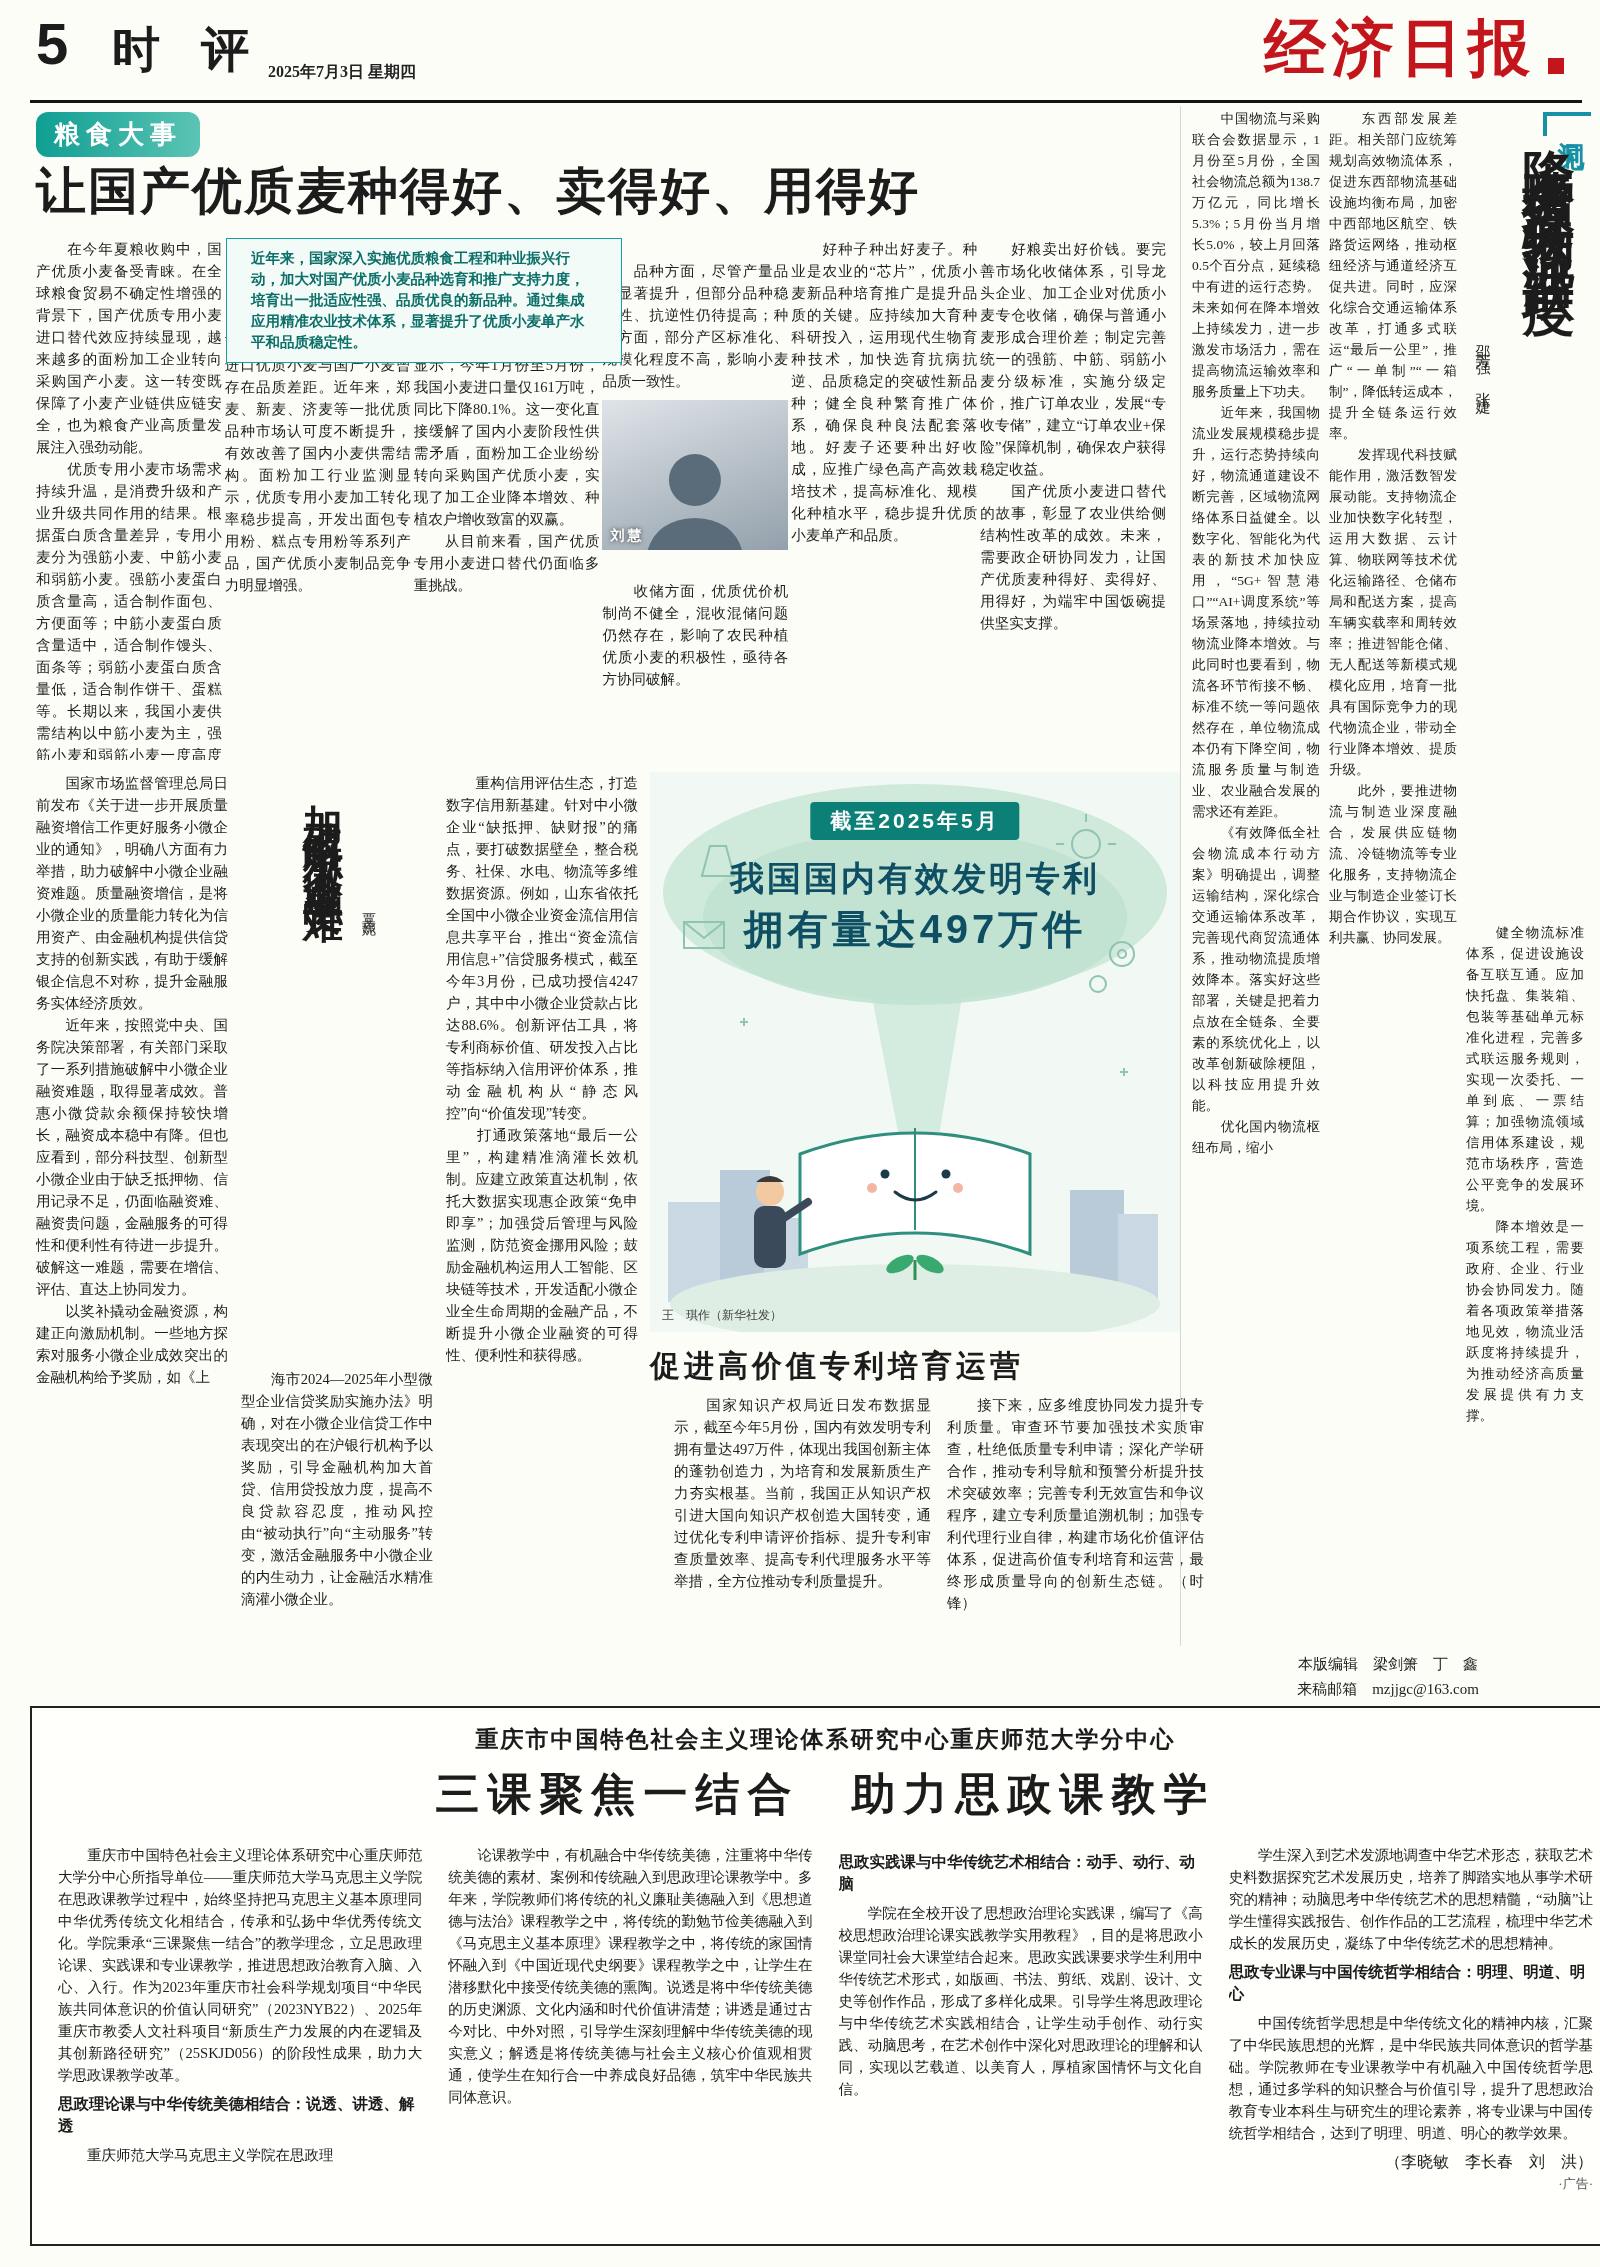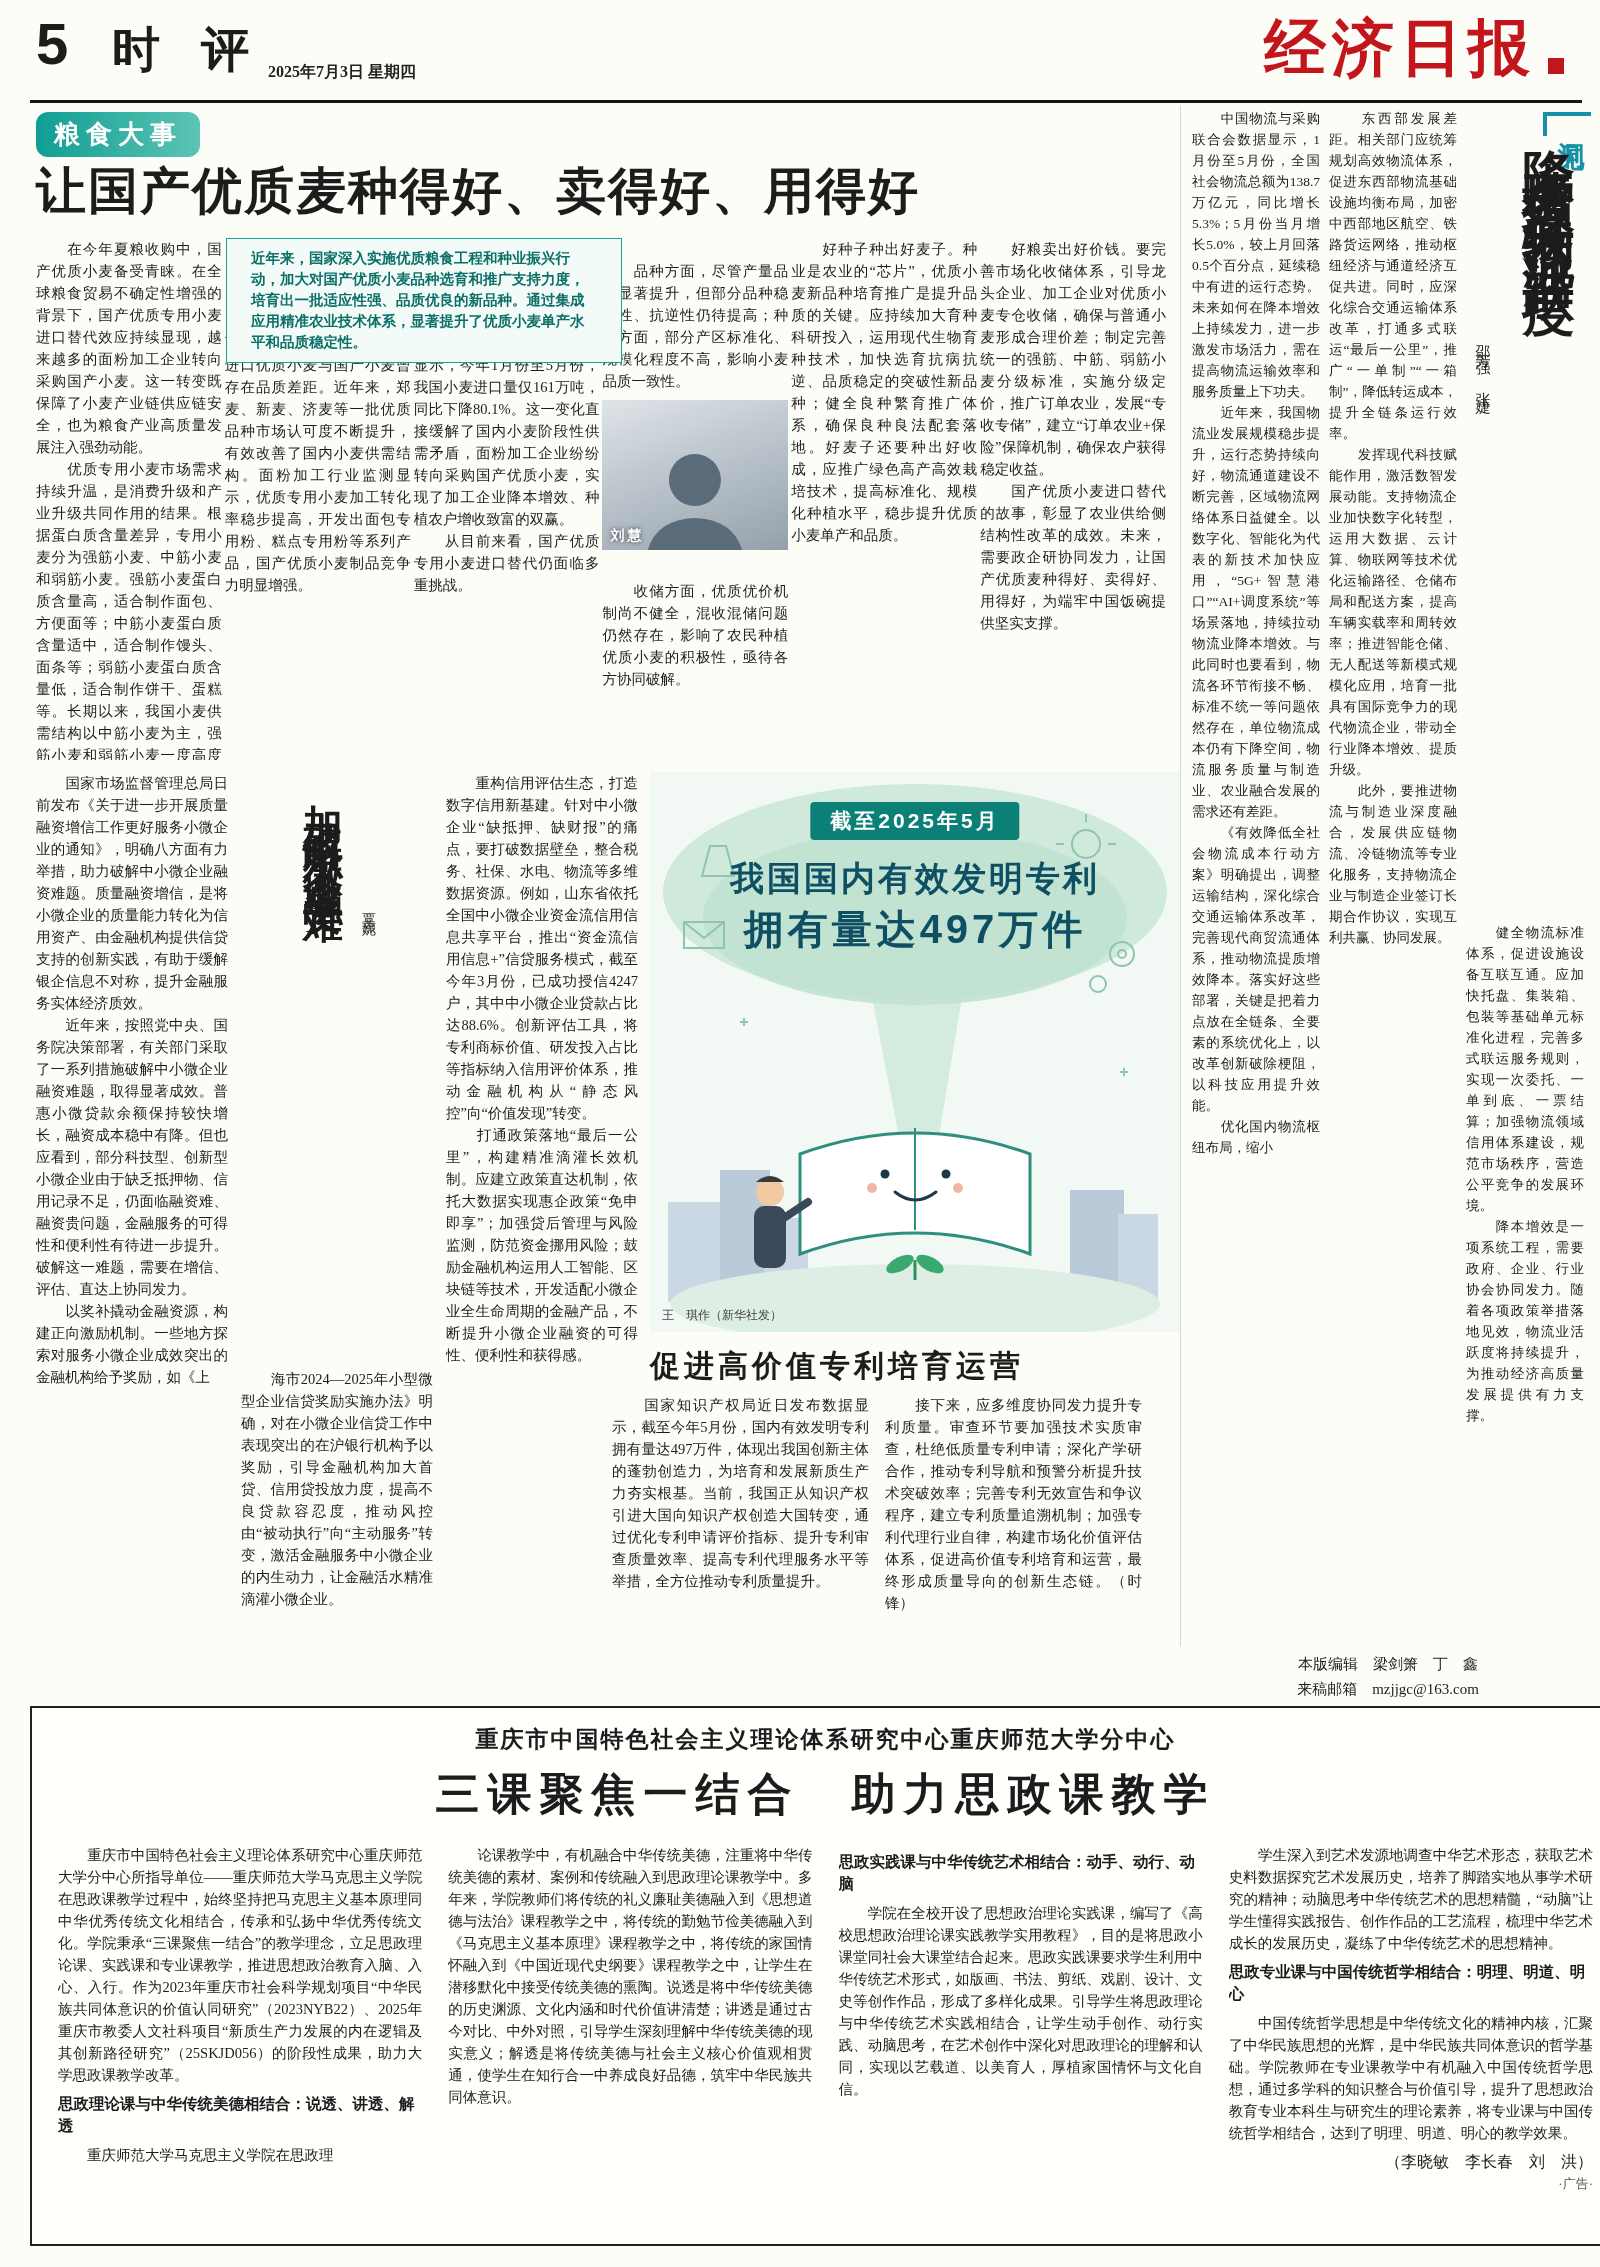--- a/index.html
+++ b/index.html
@@ -47,21 +47,21 @@
   .illus-ribbon{position:absolute;left:50%;top:30px;transform:translateX(-50%);background:#0c8076;color:#fff;
                 font:700 21px "Liberation Sans",sans-serif;padding:5px 20px;border-radius:4px;letter-spacing:3px;white-space:nowrap;}
   .illus-l2{position:absolute;left:50%;top:84px;transform:translateX(-50%);font:900 34px "Liberation Sans",sans-serif;
             color:#0e4f63;letter-spacing:3px;white-space:nowrap;}
   .illus-l3{position:absolute;left:50%;top:130px;transform:translateX(-50%);font:900 40px "Liberation Sans",sans-serif;
             color:#0e4f63;letter-spacing:4px;white-space:nowrap;}
   .illus-credit{position:absolute;left:12px;bottom:8px;font-size:12px;color:#444;}
 
   
   .pt-caption{left:650px;top:1346px;font:900 30px "Liberation Sans","DejaVu Sans",sans-serif;letter-spacing:4px;}
-  .pt-body{left:612px;top:1394px;width:530px;height:262px;display:flex;gap:16px;}
+  .pt-body{left:674px;top:1394px;width:530px;height:262px;display:flex;gap:16px;}
   .pt-body .tcol{flex:1;}
 
   
   .vdiv{left:1180px;top:106px;width:1px;height:1540px;background:#d8d8d2;}
   .logi{left:1192px;top:108px;width:392px;height:1538px;display:flex;gap:9px;}
   .logi-col{width:128px;flex:none;font-size:13.5px;line-height:21px;}
   .logi-strip{width:118px;flex:none;display:flex;flex-direction:column;overflow:hidden;}
   .logi-head{height:814px;display:flex;}
   .logi-authors{font-size:15px;letter-spacing:8px;margin-top:225px;width:26px;color:#222;}
   .logi-hl{margin:0;font:900 52px "Liberation Sans","DejaVu Sans",sans-serif;letter-spacing:12px;flex:1;}

